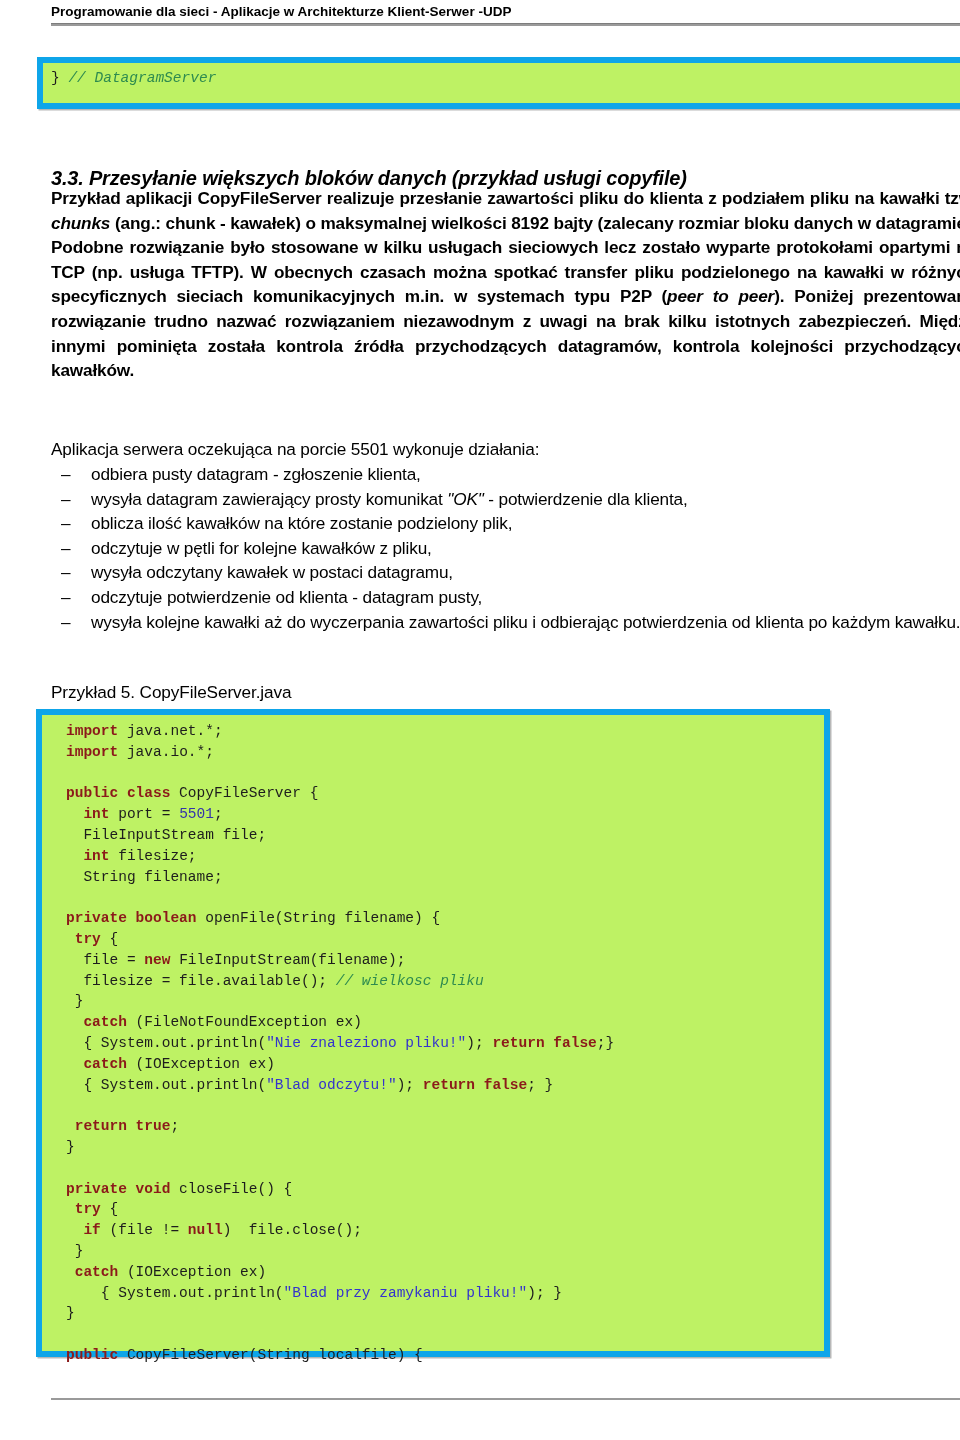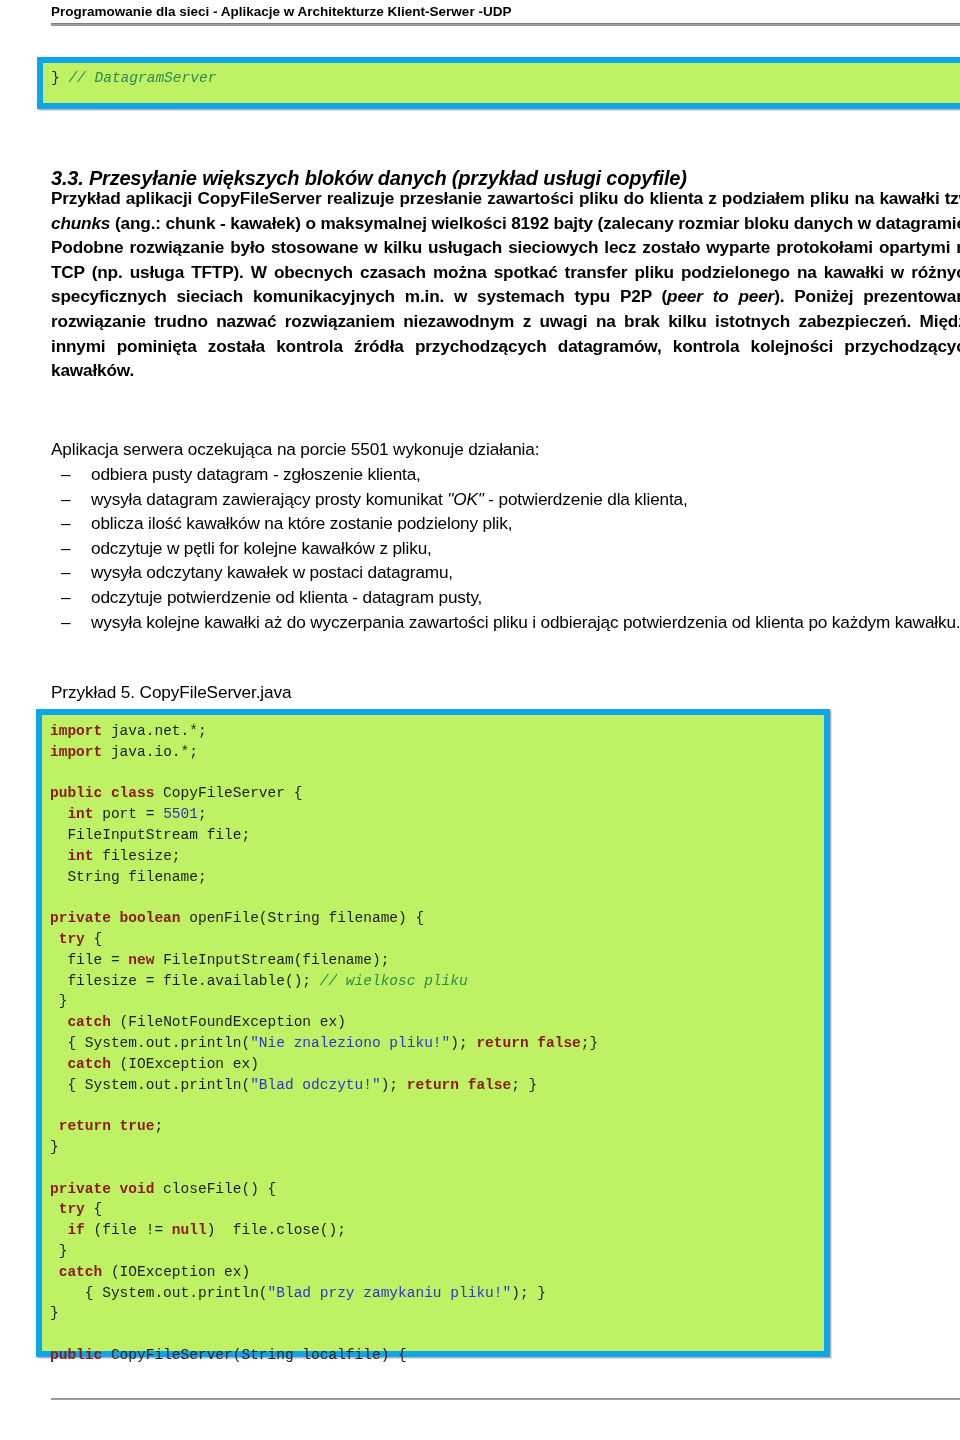--- a/index.html
+++ b/index.html
@@ -59,20 +59,21 @@
     left: 4px;
     top: 57px;
     width: 942px;
     height: 52px;
   }
   .codebox-main {
     left: 3px;
     top: 709px;
     width: 794px;
     height: 648px;
+    padding-left: 16px;
   }
   pre.code {
     margin: 0;
     padding: 6px 0 0 8px;
     font-family: "Liberation Mono", "DejaVu Sans Mono", monospace;
     font-size: 14.5px;
     line-height: 20.8px;
     color: #1d1d1d;
     white-space: pre;
     tab-size: 4;

